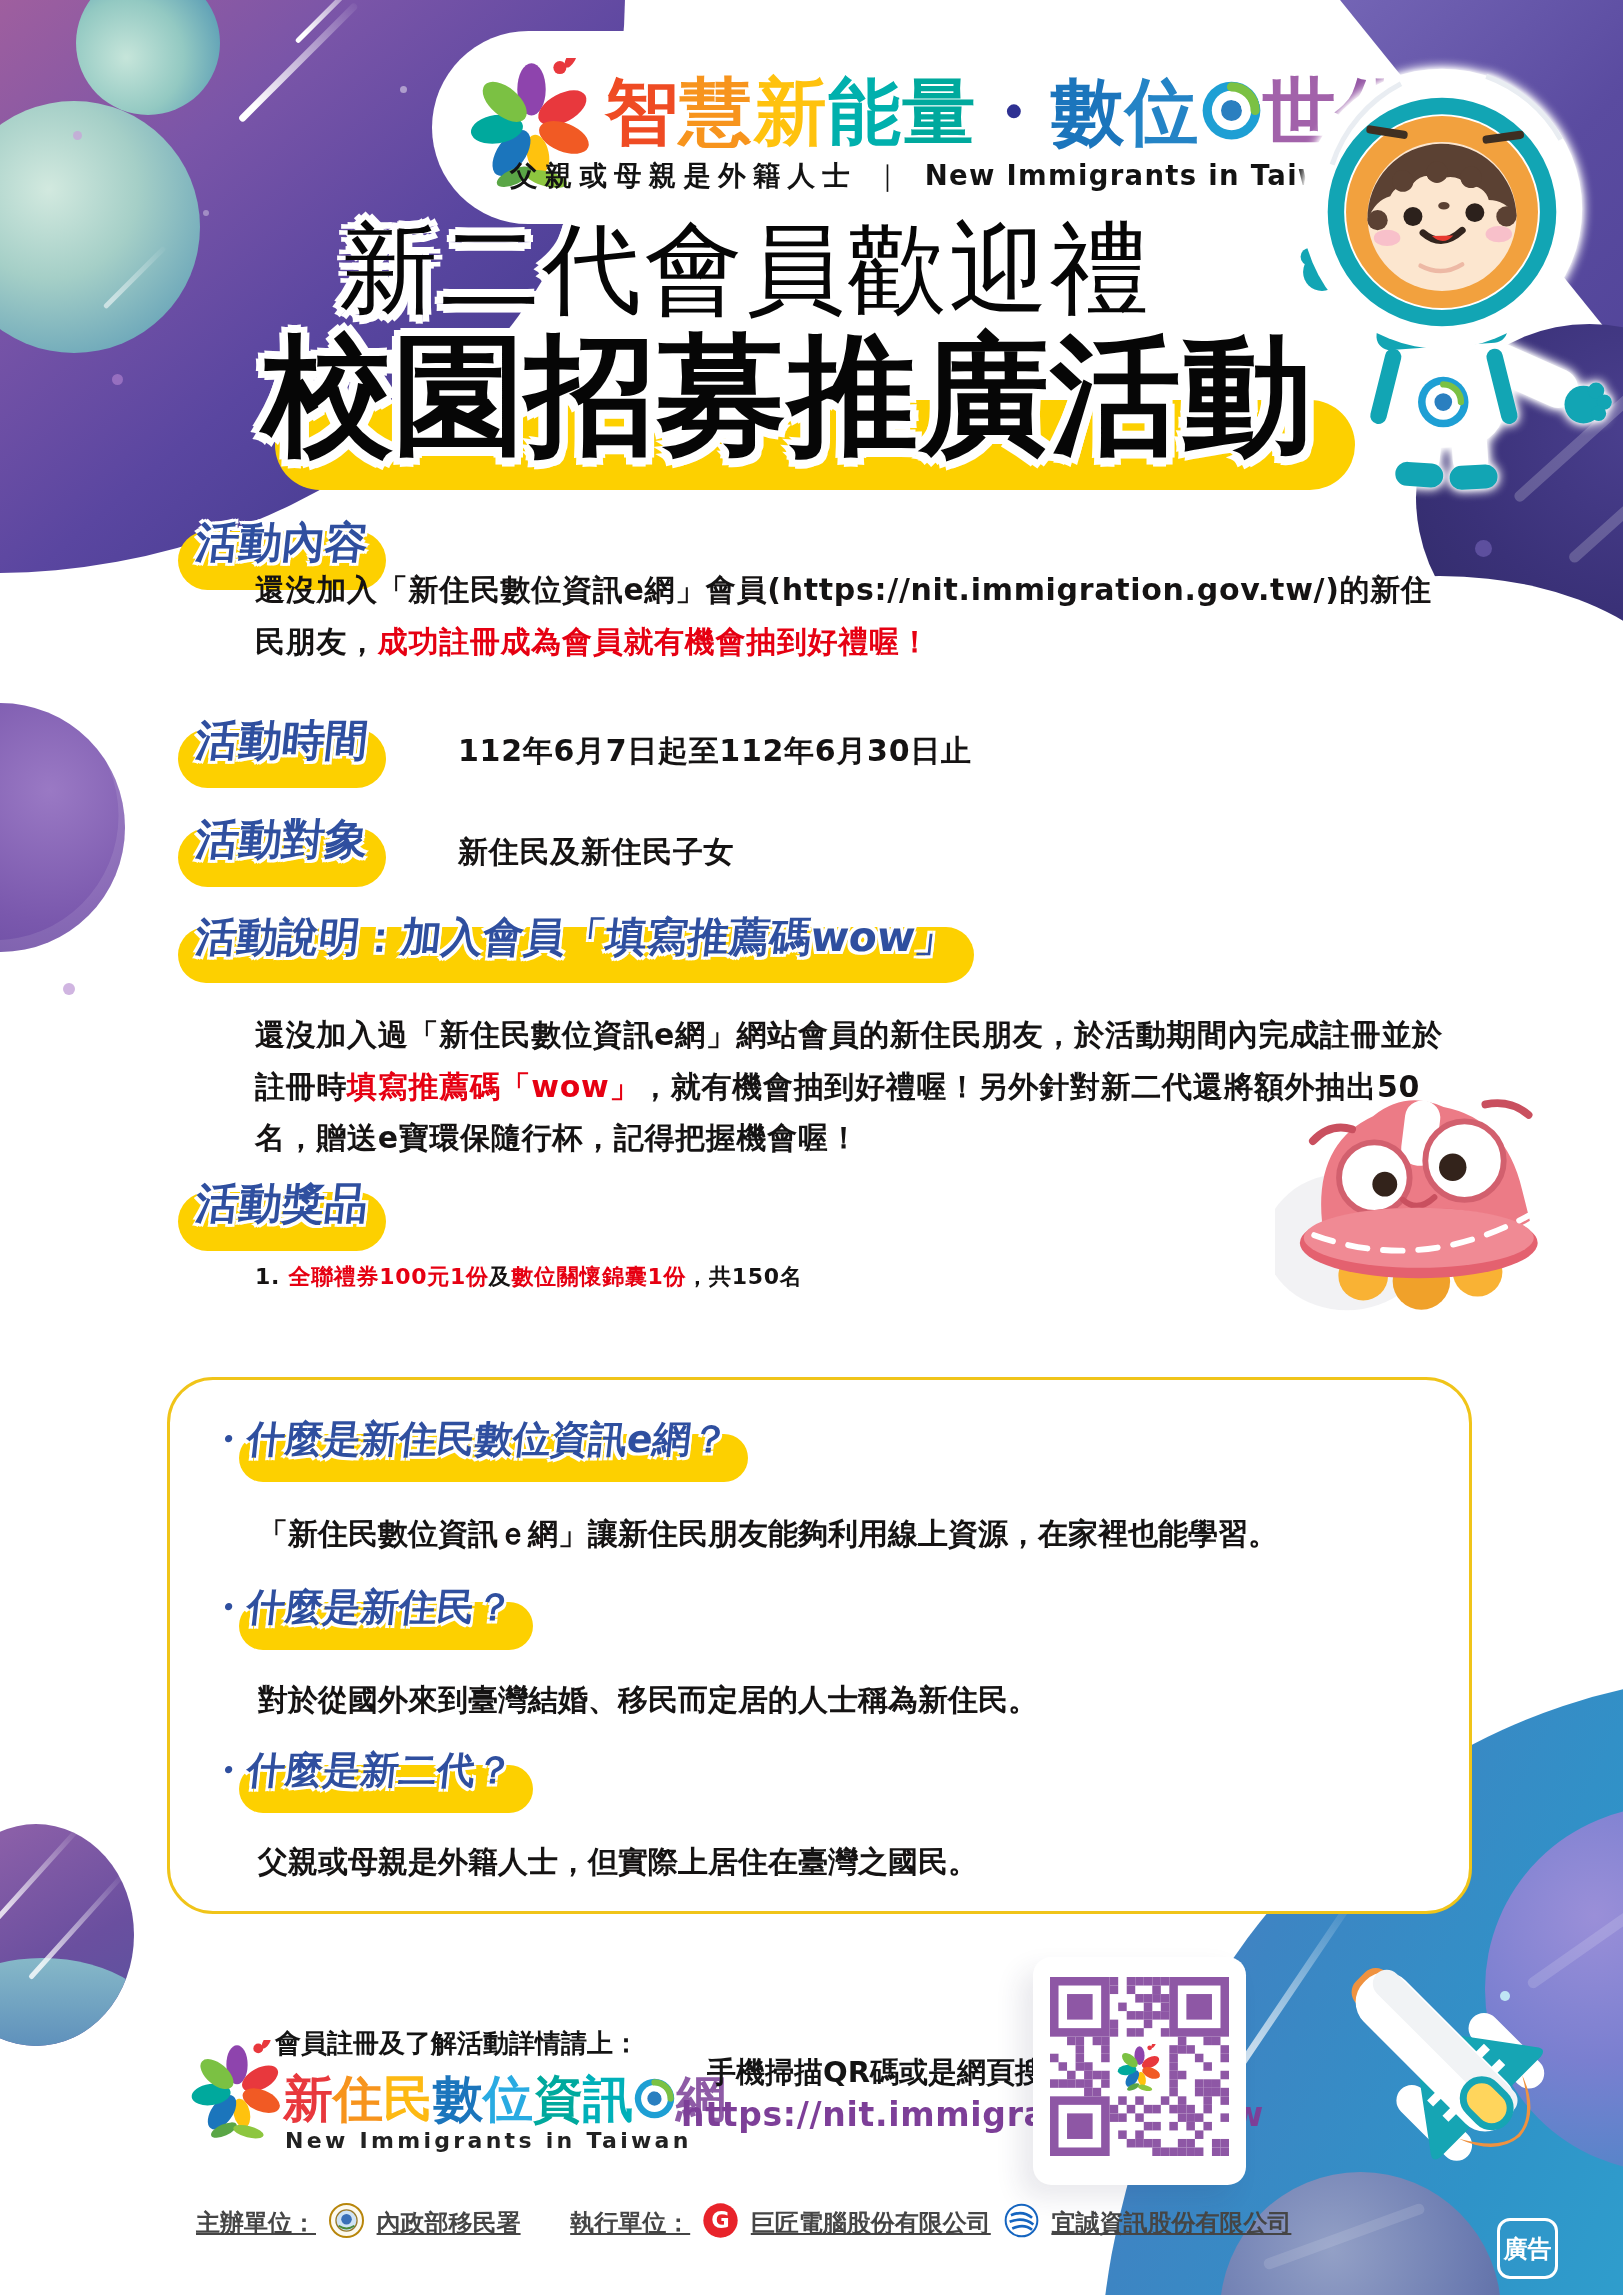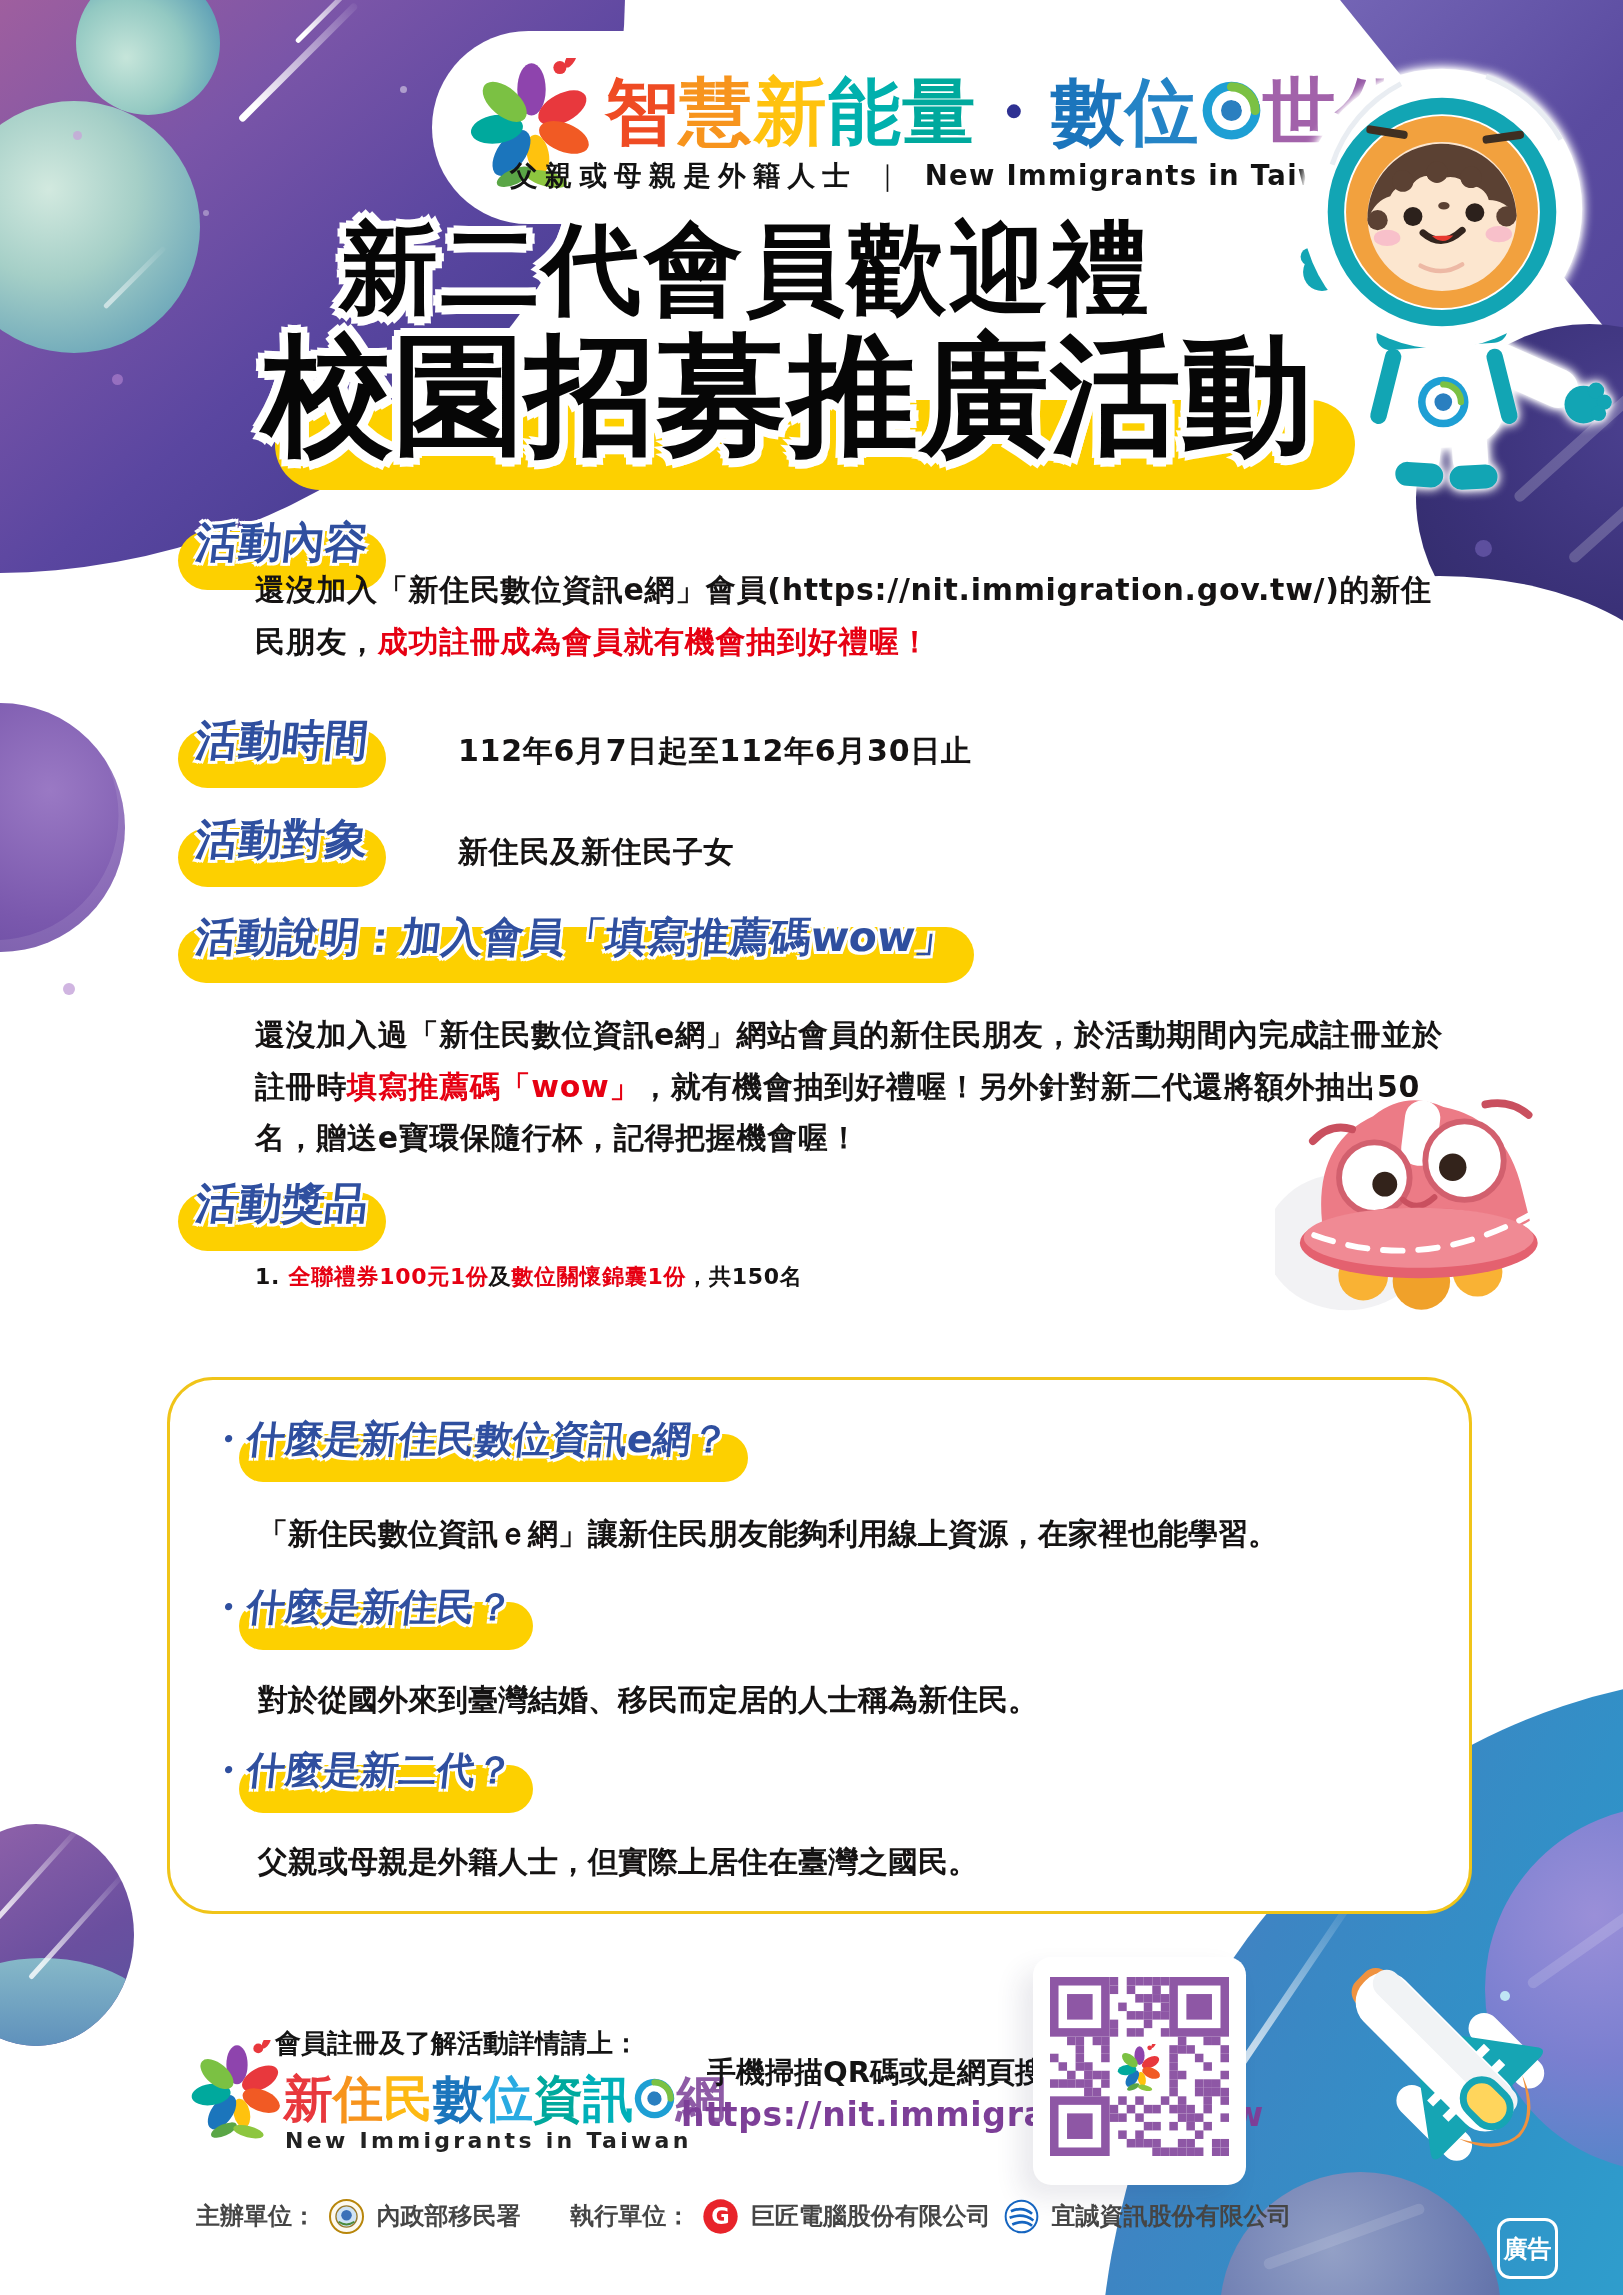--- a/index.html
+++ b/index.html
@@ -49,21 +49,21 @@
              text-shadow:-3.3px -3.3px 0 #fff,3.3px -3.3px 0 #fff,-3.3px 3.3px 0 #fff,3.3px 3.3px 0 #fff,0 -3.9px 0 #fff,0 3.9px 0 #fff,-3.9px 0 0 #fff,3.9px 0 0 #fff;}
   .hdr-title .lg-ch{display:inline-block;}
   .hdr-swirl{display:inline-block;width:63px;height:63px;vertical-align:-5.2px;}
   .hdr-sub{position:absolute;left:510px;top:158px;width:916px;white-space:nowrap;
            font-size:27.5px;font-weight:800;letter-spacing:7.2px;color:#131313;}
   .hdr-sub .en{letter-spacing:1.3px;font-weight:800;}
   
   .t-halo{text-shadow:-6.5px -6.5px 0 #fff,6.5px -6.5px 0 #fff,-6.5px 6.5px 0 #fff,6.5px 6.5px 0 #fff,
           0 -8.5px 0 #fff,0 8.5px 0 #fff,-8.5px 0 0 #fff,8.5px 0 0 #fff;}
   .title1{position:absolute;left:0;top:204px;width:1491px;text-align:center;z-index:3;
-          font-size:99px;font-weight:700;letter-spacing:2.6px;color:#060606;}
+          font-size:99px;font-weight:400;letter-spacing:2.6px;color:#060606;}
   .title2{position:absolute;left:16px;top:309px;width:1544px;text-align:center;z-index:3;
           font-size:130px;font-weight:900;letter-spacing:1.3px;color:#060606;}
   .title2-pill{position:absolute;left:275px;top:400px;width:1080px;height:90px;border-radius:46px;
                background:#fdd000;z-index:2;}
   
   .label{position:absolute;z-index:3;white-space:nowrap;}
   .label .pill{position:absolute;left:-18.3px;right:-18.3px;top:17px;bottom:-18.3px;background:#fdd000;border-radius:31px;}
   .label .txt{position:relative;font-size:43px;font-weight:900;color:#2f4f9f;display:inline-block;
               transform:skewX(-6deg);
               text-shadow:-2.6px -2.6px 0 #fff,2.6px -2.6px 0 #fff,-2.6px 2.6px 0 #fff,2.6px 2.6px 0 #fff,0 3.3px 0 #fff,0 -3.3px 0 #fff;}
@@ -85,22 +85,22 @@
   .b-logo-en{position:absolute;left:285px;top:2128px;font-size:22px;font-weight:800;letter-spacing:3.3px;color:#222;z-index:3;}
   .b-scan{position:absolute;left:707px;top:2053px;font-size:29px;font-weight:800;color:#141414;z-index:3;}
   .b-url{position:absolute;left:681px;top:2095px;font-size:33px;font-weight:800;color:#7d3f98;letter-spacing:0.7px;z-index:3;}
   .qr-card{position:absolute;left:1033px;top:1957px;width:213px;height:228px;background:#fff;border-radius:18.3px;z-index:3;
            box-shadow:-13px 13px 26px rgba(40,40,80,.10);}
   .qr-card svg{position:absolute;left:17px;top:19.6px;}
   .qr-flower{position:absolute;left:80px;top:84px;width:52px;height:55px;background:#fff;border-radius:5.2px;
              display:flex;align-items:center;justify-content:center;}
   .qr-flower svg{position:static;width:47px;height:50px;}
   
-  .footer{position:absolute;left:196px;top:2193px;height:46px;display:flex;align-items:center;gap:11.8px;z-index:3;
-          font-size:24px;font-weight:600;color:#454545;white-space:nowrap;}
+  .footer{position:absolute;left:196px;top:2193px;height:46px;display:flex;align-items:flex-end;gap:11.8px;z-index:3;
+          font-size:24px;font-weight:600;color:#454545;white-space:nowrap;text-decoration:underline;}
   .footer .gap{width:26px;}
   .f-ic{width:37px;height:37px;flex:0 0 auto;}
   .ad-badge{position:absolute;left:1497px;top:2218px;width:55px;height:55px;border:3.3px solid #fff;border-radius:13px;
             display:flex;align-items:center;justify-content:center;color:#fff;font-size:24px;font-weight:700;z-index:4;}
   
   .astronaut{position:absolute;left:1271px;top:51px;width:342px;height:442px;z-index:4;
              filter:drop-shadow(0 0 5.2px #fff) drop-shadow(0 0 2px #fff);}
   .ufo{position:absolute;left:1275px;top:1078px;width:281px;height:262px;z-index:3;}
   .shuttle-wrap{position:absolute;left:1364px;top:1934px;width:170px;height:263px;transform:rotate(-45deg);z-index:2;}
 </style>

